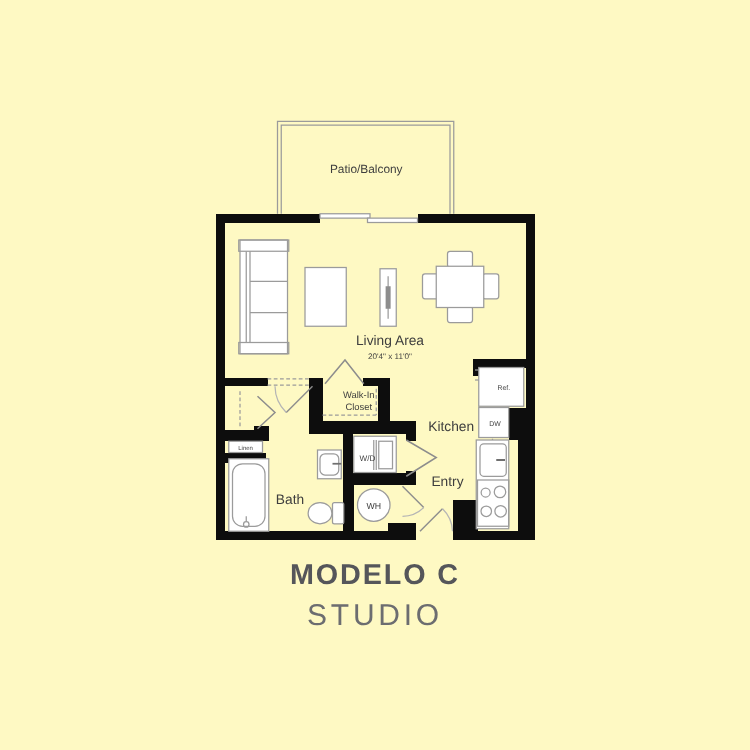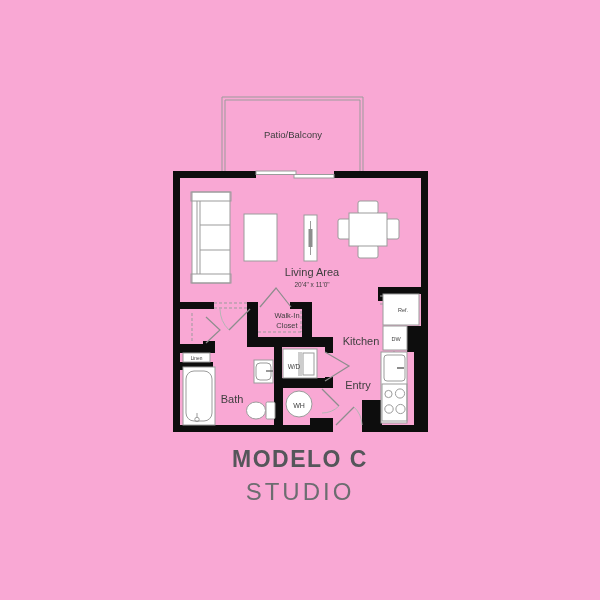--- a/index.html
+++ b/index.html
@@ -1,16 +1,16 @@
 <!DOCTYPE html>
 <html><head>
 <meta charset="utf-8">
 <style>
   html,body{margin:0;padding:0;background:#fff;}
-  .stage{position:relative;width:600px;height:600px;background:#f9a8d4;overflow:hidden;
+  .stage{position:relative;width:600px;height:600px;background:#fef9c3;overflow:hidden;
          font-family:"Liberation Sans",sans-serif;}
   svg text{font-family:"Liberation Sans",sans-serif;}
   .room-label{fill:#3e3e3e;}
   .mid{text-anchor:middle;}
   .walls rect{shape-rendering:crispEdges;}
   .thin{fill:none;stroke:#9b9b9b;stroke-width:1;}
   .thin2{fill:#fff;stroke:#9b9b9b;stroke-width:1;}
   .door{fill:none;stroke:#8d8d8d;stroke-width:1.2;}
   .arc{fill:none;stroke:#b5b5b5;stroke-width:1;}
   .dash{fill:none;stroke:#9b9b9b;stroke-width:1;stroke-dasharray:3 2;}

